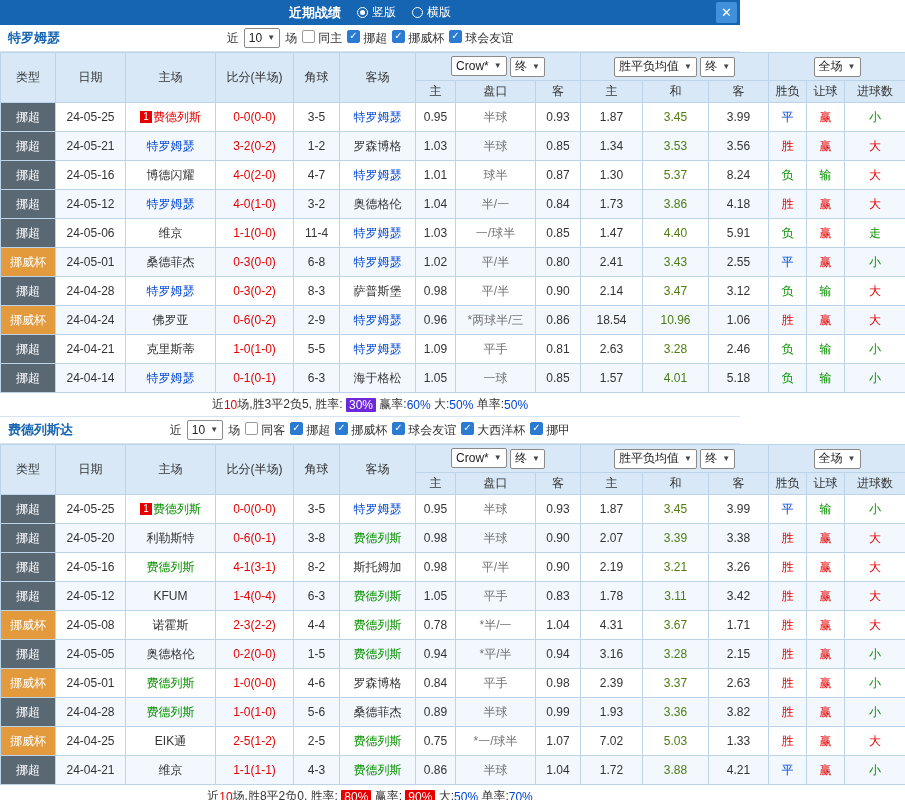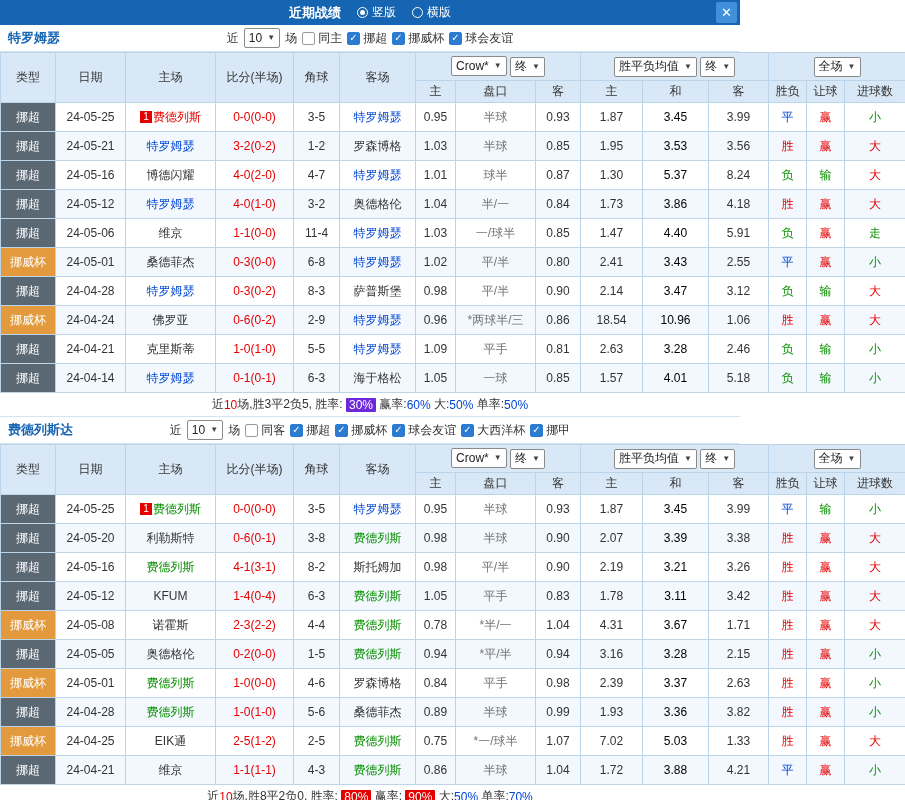--- a/index.html
+++ b/index.html
@@ -16,39 +16,39 @@
 
   
   .section-head{position:relative;height:26px;display:flex;align-items:center;justify-content:center;background:#fff;border-bottom:1px solid #d5e4f2}
   .team-name{position:absolute;left:8px;font-weight:bold;font-size:13px;color:#1565b3}
   .filters{display:flex;align-items:center;gap:5px}
 
   .dd{display:inline-flex;align-items:center;gap:5px;border:1px solid #8a8a8a;background:#fff;height:18px;padding:0 4px;border-radius:2px;cursor:pointer;font-size:12px;color:#222}
   .dd b{font-weight:normal}
   .dd .ar{font-style:normal;font-size:8px;color:#444;line-height:1}
 
-  .chk{display:inline-flex;align-items:center;gap:3px;cursor:pointer}
+  .chk{display:inline-flex;gap:3px;cursor:pointer}
   .chk .box{width:13px;height:13px;border:1px solid #9a9a9a;background:#fff;box-sizing:border-box;border-radius:2px;position:relative;display:inline-block}
   .chk .box.on{background:#2b7bd3;border-color:#2b7bd3}
   .chk .box.on::after{content:"✓";position:absolute;left:1px;top:-1px;color:#fff;font-size:10px;font-weight:bold}
 
   
   table{border-collapse:collapse;table-layout:fixed;width:905px}
   th,td{border:1px solid #bcd4ea;text-align:center;padding:0;overflow:hidden;white-space:nowrap}
   thead th{background:#d9e8f6;font-weight:normal;color:#333}
   tr.hA th{height:27px}
   tr.hB th{height:21px}
   tbody td{height:28px}
   tbody tr:nth-child(even) td{background:#f2f8fe}
   td.type{color:#fff}
   td.type.slate{background:#5a6874}
   td.type.orange{background:#e29a3d}
   td.score,.c-red{color:#e60000}
   td.hcap{color:#737373}
-  td.draw{color:#000000}
+  td.draw{color:#4d7c0f}
   .c-green{color:#089000}
   .c-blue{color:#0046d5}
   .c-black{color:#333}
   .rank{display:inline-block;min-width:12px;height:12px;line-height:12px;background:#e60000;color:#fff;font-size:10px;margin-right:1px;vertical-align:1px}
   .rank:empty{display:none}
   .tn{letter-spacing:0}
 
   .summary{height:23px;display:flex;align-items:center;justify-content:center;border-bottom:1px solid #d5e4f2}
   .summary span{white-space:pre}
   .badge{color:#fff;padding:0 3px;border-radius:1px}
@@ -187,21 +187,21 @@
           <tr>
     <td class="type slate">挪超</td>
     <td>24-05-21</td>
     <td><span class="tn c-blue">特罗姆瑟</span></td>
     <td class="score">3-2(0-2)</td>
     <td>1-2</td>
     <td><span class="tn c-black">罗森博格</span></td>
     <td>1.03</td>
     <td class="hcap">半球</td>
     <td>0.85</td>
-    <td>1.95</td>
+    <td>1.34</td>
     <td class="draw">3.53</td>
     <td>3.56</td>
     <td class="c-red">胜</td>
     <td class="c-red">赢</td>
     <td class="c-red">大</td>
   </tr>
           <tr>
     <td class="type slate">挪超</td>
     <td>24-05-16</td>
     <td><span class="tn c-black">博德闪耀</span></td>

